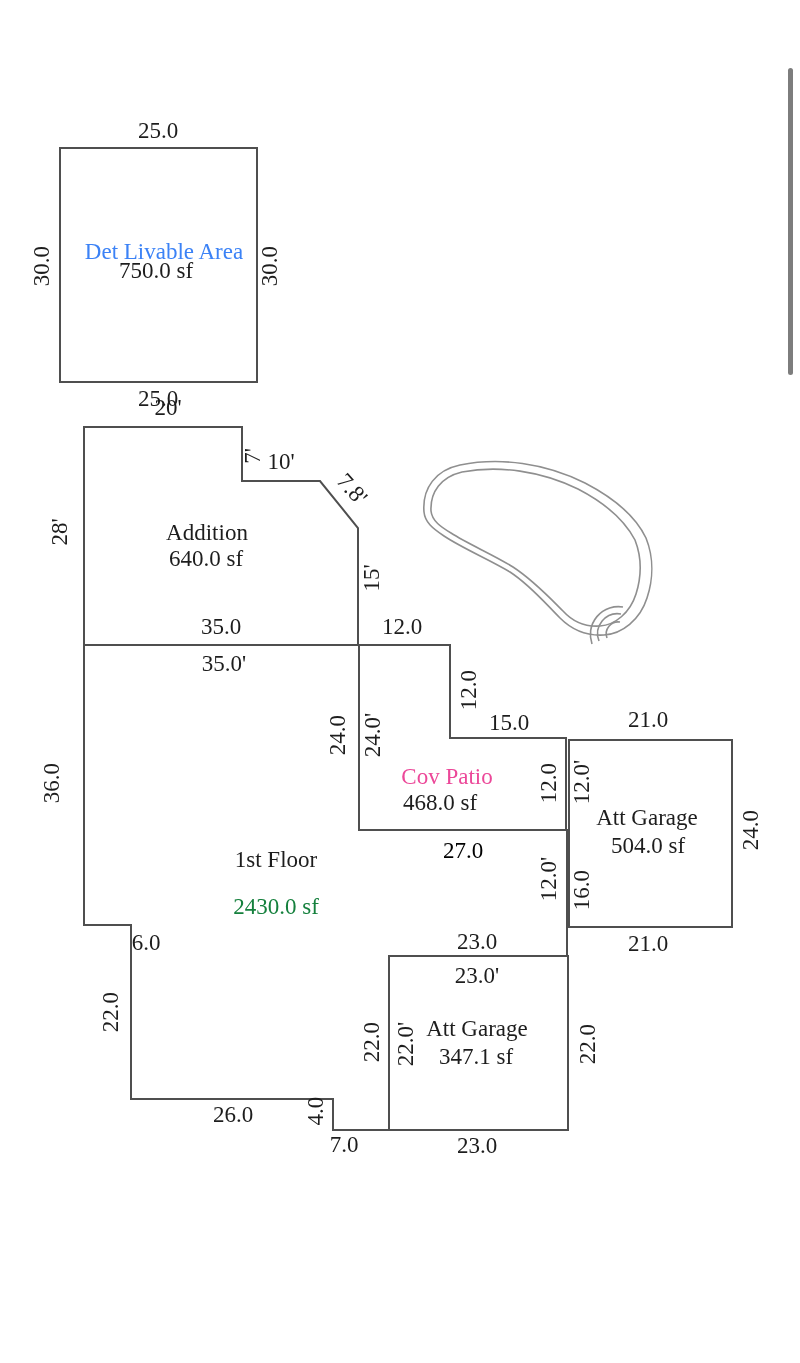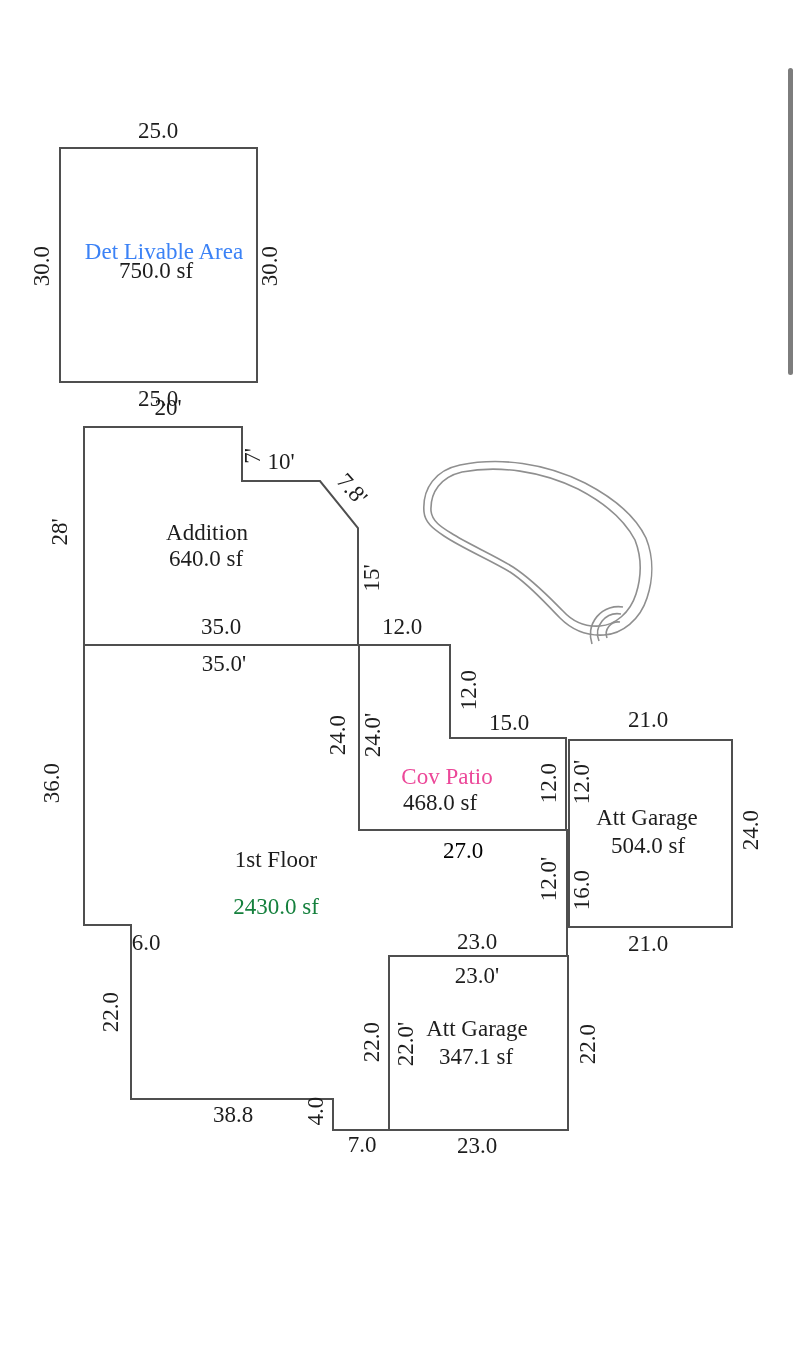--- a/index.html
+++ b/index.html
@@ -72,23 +72,23 @@
       <span class="lbl" style="left: 548px; top: 783px; color: rgb(29, 29, 29); transform: translate(-50%, -50%) rotate(-90deg);">12.0</span>
       <span class="lbl" style="left: 581px; top: 782px; color: rgb(29, 29, 29); transform: translate(-50%, -50%) rotate(-90deg);">12.0'</span>
       <span class="lbl" style="left: 463px; top: 850px; color: #000000; transform: translate(-50%, -50%) rotate(0deg);">27.0</span>
       <span class="lbl" style="left: 548px; top: 879px; color: rgb(29, 29, 29); transform: translate(-50%, -50%) rotate(-90deg);">12.0'</span>
       <span class="lbl" style="left: 581px; top: 890px; color: rgb(29, 29, 29); transform: translate(-50%, -50%) rotate(-90deg);">16.0</span>
       <span class="lbl" style="left: 51px; top: 783px; color: rgb(29, 29, 29); transform: translate(-50%, -50%) rotate(-90deg);">36.0</span>
       <span class="lbl" style="left: 276px; top: 859px; color: rgb(29, 29, 29); transform: translate(-50%, -50%) rotate(0deg);">1st Floor</span>
       <span class="lbl" style="left: 276px; top: 886px; color: #15803d; transform: translate(-50%, -50%) rotate(0deg); margin-top: 20px;">2430.0 sf</span>
       <span class="lbl" style="left: 106px; top: 942px; color: rgb(29, 29, 29); transform: translate(-50%, -50%) rotate(0deg); margin-left: 40px;">6.0</span>
       <span class="lbl" style="left: 110px; top: 1012px; color: rgb(29, 29, 29); transform: translate(-50%, -50%) rotate(-90deg);">22.0</span>
-      <span class="lbl" style="left: 233px; top: 1114px; color: rgb(29, 29, 29); transform: translate(-50%, -50%) rotate(0deg);">38.8</span>
+      <span class="lbl" style="left: 233px; top: 1114px; color: rgb(29, 29, 29); transform: translate(-50%, -50%) rotate(0deg);">26.0</span>
       <span class="lbl" style="left: 315px; top: 1111px; color: rgb(29, 29, 29); transform: translate(-50%, -50%) rotate(-90deg);">4.0</span>
-      <span class="lbl" style="left: 362px; top: 1144px; color: rgb(29, 29, 29); transform: translate(-50%, -50%) rotate(0deg);">7.0</span>
+      <span class="lbl" style="left: 344px; top: 1144px; color: rgb(29, 29, 29); transform: translate(-50%, -50%) rotate(0deg);">7.0</span>
       <span class="lbl" style="left: 648px; top: 719px; color: rgb(29, 29, 29); transform: translate(-50%, -50%) rotate(0deg);">21.0</span>
       <span class="lbl" style="left: 750px; top: 830px; color: rgb(29, 29, 29); transform: translate(-50%, -50%) rotate(-90deg);">24.0</span>
       <span class="lbl" style="left: 647px; top: 817px; color: rgb(29, 29, 29); transform: translate(-50%, -50%) rotate(0deg);">Att Garage</span>
       <span class="lbl" style="left: 648px; top: 845px; color: rgb(29, 29, 29); transform: translate(-50%, -50%) rotate(0deg);">504.0 sf</span>
       <span class="lbl" style="left: 648px; top: 943px; color: rgb(29, 29, 29); transform: translate(-50%, -50%) rotate(0deg);">21.0</span>
       <span class="lbl" style="left: 477px; top: 941px; color: rgb(29, 29, 29); transform: translate(-50%, -50%) rotate(0deg);">23.0</span>
       <span class="lbl" style="left: 477px; top: 975px; color: rgb(29, 29, 29); transform: translate(-50%, -50%) rotate(0deg);">23.0'</span>
       <span class="lbl" style="left: 371px; top: 1042px; color: rgb(29, 29, 29); transform: translate(-50%, -50%) rotate(-90deg);">22.0</span>
       <span class="lbl" style="left: 405px; top: 1044px; color: rgb(29, 29, 29); transform: translate(-50%, -50%) rotate(-90deg);">22.0'</span>
       <span class="lbl" style="left: 477px; top: 1028px; color: rgb(29, 29, 29); transform: translate(-50%, -50%) rotate(0deg);">Att Garage</span>

